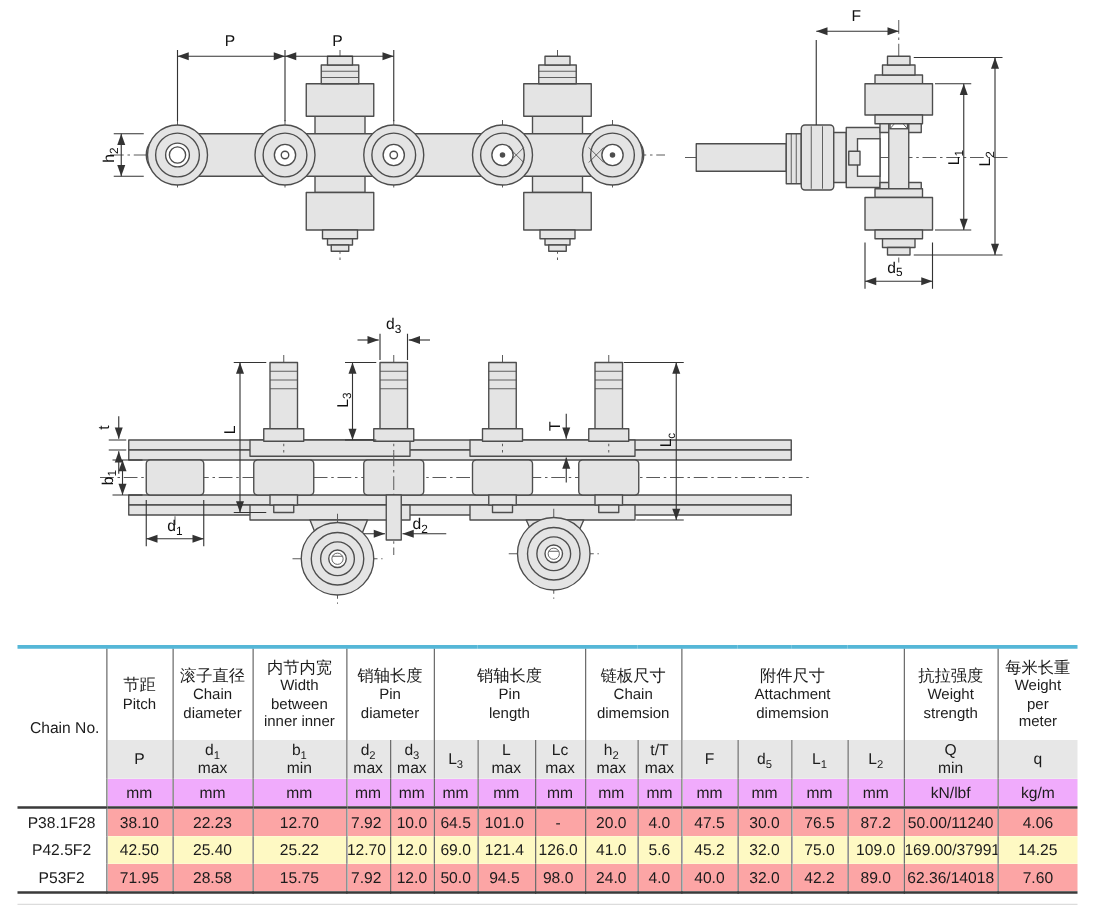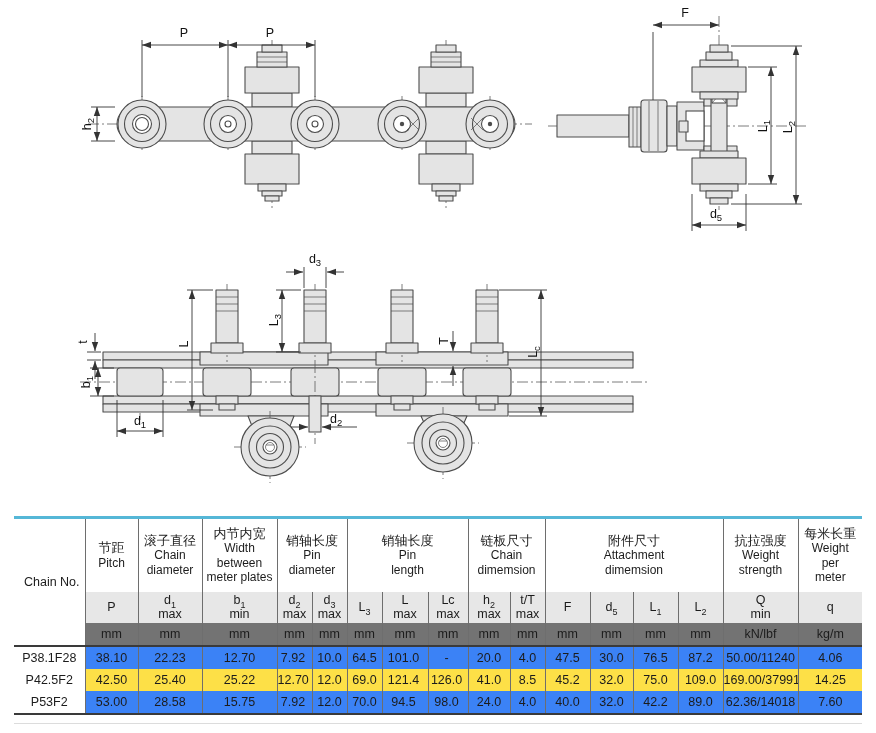--- a/index.html
+++ b/index.html
@@ -23,24 +23,24 @@
         font-size:12.5px;color:#1c1c1c}
   #spec th,#spec td{border-right:1px solid #6e6e6e;font-weight:normal;text-align:center;
         padding:0;overflow:hidden;white-space:nowrap}
   #spec tr th:last-child,#spec tr td:last-child{border-right:none}
   .row-group th{height:73px;vertical-align:middle;line-height:14.5px;background:#fff}
   .c-chainno{text-align:right;padding-left:5px !important;vertical-align:middle;
         border-bottom:2px solid #3a3a3a;background:#fff}
   .c-group .zh{font-size:13px}
   .c-group .en{font-size:12px}
   .row-sub th{height:31px;background:#e7e7e7;vertical-align:middle;line-height:13.5px}
-  .row-units td{height:22px;border-bottom:2px solid #3a3a3a;background:#737373}
+  .row-units td{height:22px;border-bottom:2px solid #3a3a3a;background:#f0abfc}
   tbody td{height:22px}
-  .row-blue td{background:#3b82f6}
-  .row-white td{background:#fde047}
+  .row-blue td{background:#fca5a5}
+  .row-white td{background:#fef9c3}
   .row-blue .c-chain,.row-white .c-chain{background:inherit}
   .ra{text-align:left;padding-right:3px !important}
   sub{font-size:9px;line-height:0}
   #bottom-hairline{position:absolute;left:14px;top:723px;width:848px;height:1px;background:#dcdcdc}
 </style>
 </head>
 <body>
 
 <svg id="drawing" width="876" height="510" viewBox="0 0 876 510">
   <defs>
@@ -283,21 +283,21 @@
         </th>
         <th class="c-group" colspan="1">
           <div class="zh">滚子直径</div>
           <div class="en">Chain</div>
           <div class="en">diameter</div>
         </th>
         <th class="c-group" colspan="1">
           <div class="zh">内节内宽</div>
           <div class="en">Width</div>
           <div class="en">between</div>
-          <div class="en">meter plates</div>
+          <div class="en">inner inner</div>
         </th>
         <th class="c-group" colspan="2">
           <div class="zh">销轴长度</div>
           <div class="en">Pin</div>
           <div class="en">diameter</div>
         </th>
         <th class="c-group" colspan="3">
           <div class="zh">销轴长度</div>
           <div class="en">Pin</div>
           <div class="en">length</div>
@@ -426,36 +426,36 @@
         <td class="c-chain">P42.5F2</td>
         <td class="c-val">42.50</td>
         <td class="c-val">25.40</td>
         <td class="c-val">25.22</td>
         <td class="c-val ra">12.70</td>
         <td class="c-val">12.0</td>
         <td class="c-val">69.0</td>
         <td class="c-val ra">121.4</td>
         <td class="c-val ra">126.0</td>
         <td class="c-val">41.0</td>
-        <td class="c-val">8.5</td>
+        <td class="c-val">5.6</td>
         <td class="c-val">45.2</td>
         <td class="c-val">32.0</td>
         <td class="c-val">75.0</td>
         <td class="c-val">109.0</td>
         <td class="c-val">169.00/37991</td>
         <td class="c-val">14.25</td>
       </tr>
       <tr class="row-blue">
         <td class="c-chain">P53F2</td>
-        <td class="c-val">53.00</td>
+        <td class="c-val">71.95</td>
         <td class="c-val">28.58</td>
         <td class="c-val">15.75</td>
         <td class="c-val ra">7.92</td>
         <td class="c-val">12.0</td>
-        <td class="c-val">70.0</td>
+        <td class="c-val">50.0</td>
         <td class="c-val ra">94.5</td>
         <td class="c-val ra">98.0</td>
         <td class="c-val">24.0</td>
         <td class="c-val">4.0</td>
         <td class="c-val">40.0</td>
         <td class="c-val">32.0</td>
         <td class="c-val">42.2</td>
         <td class="c-val">89.0</td>
         <td class="c-val">62.36/14018</td>
         <td class="c-val">7.60</td>

